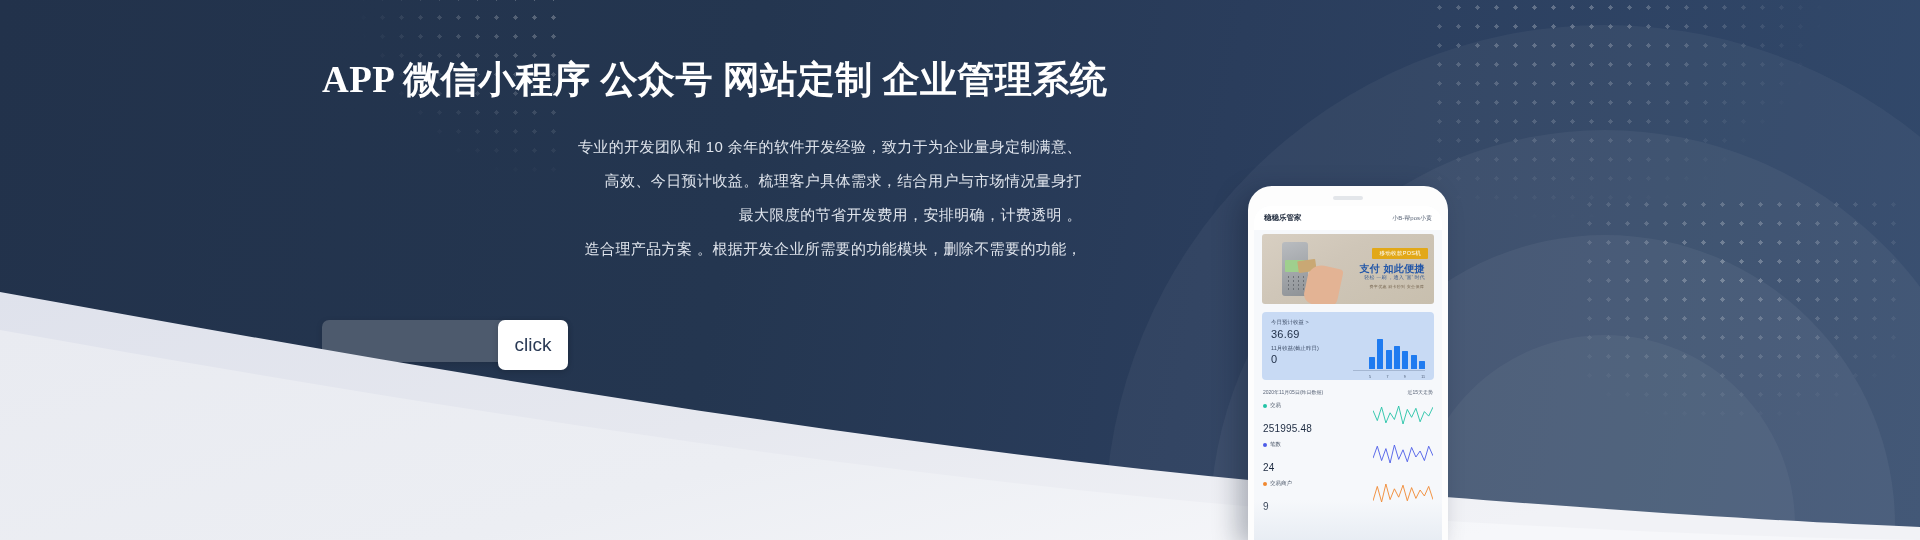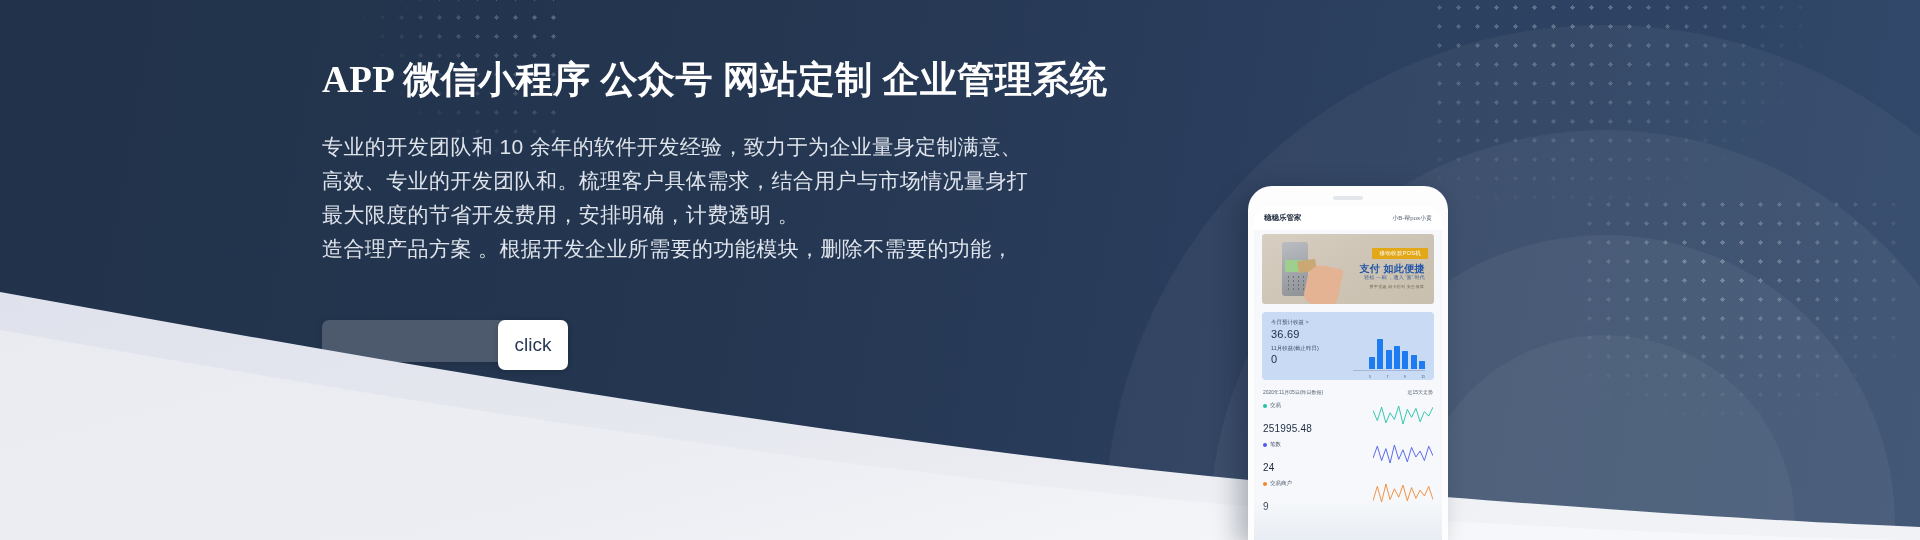--- a/index.html
+++ b/index.html
@@ -67,25 +67,26 @@
     font-family:"Liberation Serif", serif;
     font-weight:bold;
     font-size:37px;
     line-height:1.2;
     color:#ffffff;
     letter-spacing:.5px;
     white-space:nowrap;
   }
   .body-copy { margin-top:28px; }
   .body-line {
-    font-size:21px;
+    font-size:15px;
     line-height:34px;
     color:#dfe4ec;
     letter-spacing:.4px;
     white-space:nowrap;
+    text-align:right;
   }
 
   
   .action-bar {
     position:absolute; left:322px; top:320px;
     width:245px; height:42px;
     background:#4d5a6d;
     border-radius:7px;
     display:flex; justify-content:flex-end;
     box-shadow:0 2px 7px rgba(0,0,0,.12);
@@ -233,21 +234,21 @@
   <div class="dots dots-top"></div>
   <div class="dots dots-left"></div>
   <div class="dots dots-midleft"></div>
   <div class="dots dots-right-top"></div>
   <div class="dots dots-right-bot"></div>
 
   <div class="copy">
     <div class="headline">APP 微信小程序 公众号 网站定制 企业管理系统</div>
     <div class="body-copy">
       <div class="body-line">专业的开发团队和 10 余年的软件开发经验，致力于为企业量身定制满意、</div>
-      <div class="body-line">高效、专业的开发团队和。梳理客户具体需求，结合用户与市场情况量身打</div>
+      <div class="body-line">高效、今日预计收益。梳理客户具体需求，结合用户与市场情况量身打</div>
       <div class="body-line">最大限度的节省开发费用，安排明确，计费透明 。</div>
       <div class="body-line">造合理产品方案 。根据开发企业所需要的功能模块，删除不需要的功能，</div>
     </div>
   </div>
 
   <div class="action-bar">
     <input class="action-input" type="text" placeholder="" style="">
     <button class="click-btn">click</button>
   </div>
 

